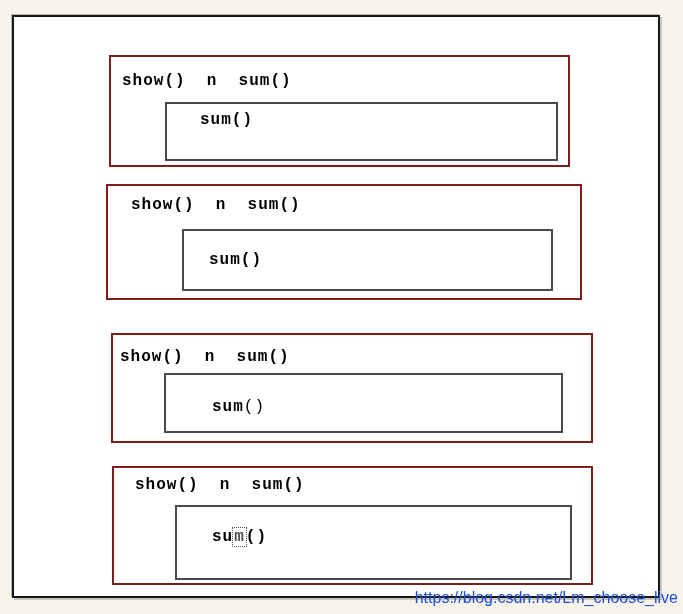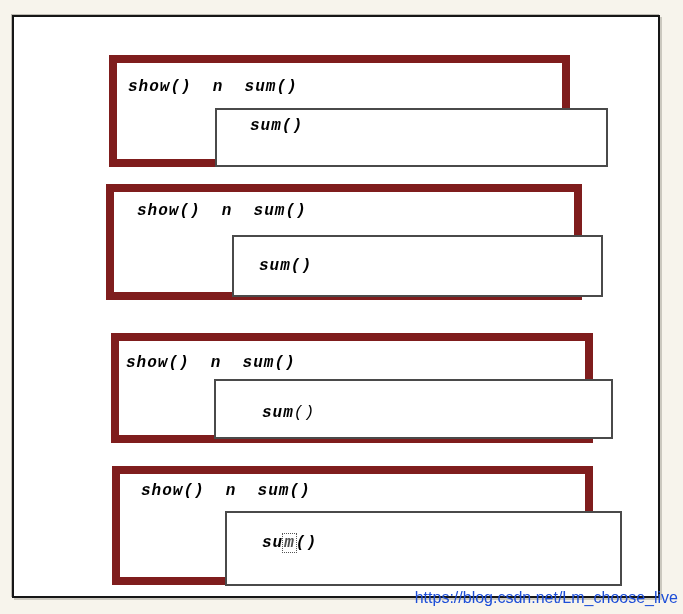--- a/index.html
+++ b/index.html
@@ -24,30 +24,28 @@
     left: 12px; top: 15px;
     width: 648px; height: 583px;
     background: #ffffff;
     border: 2px solid #161616;
     box-sizing: border-box;
     box-shadow: 2px 2px 0 rgba(120,118,108,0.35), -1px -1px 0 #bdbab2;
   }
   .group {
     position: absolute;
     background: #ffffff;
-    border: 8px solid #7f1d1d;
+    border: 2px solid #7f1d1d;
     box-sizing: border-box;
-    font-style: italic;
   }
   .inner-box {
     position: absolute;
     background: #ffffff;
     border: 2px solid #4a4a4a;
     box-sizing: border-box;
-    margin-left: 44px;
   }
   .glabel, .ilabel {
     position: absolute;
     font-weight: bold;
     font-size: 16px;
     line-height: 16px;
     letter-spacing: 1px;
     color: #000000;
     white-space: pre;
   }

